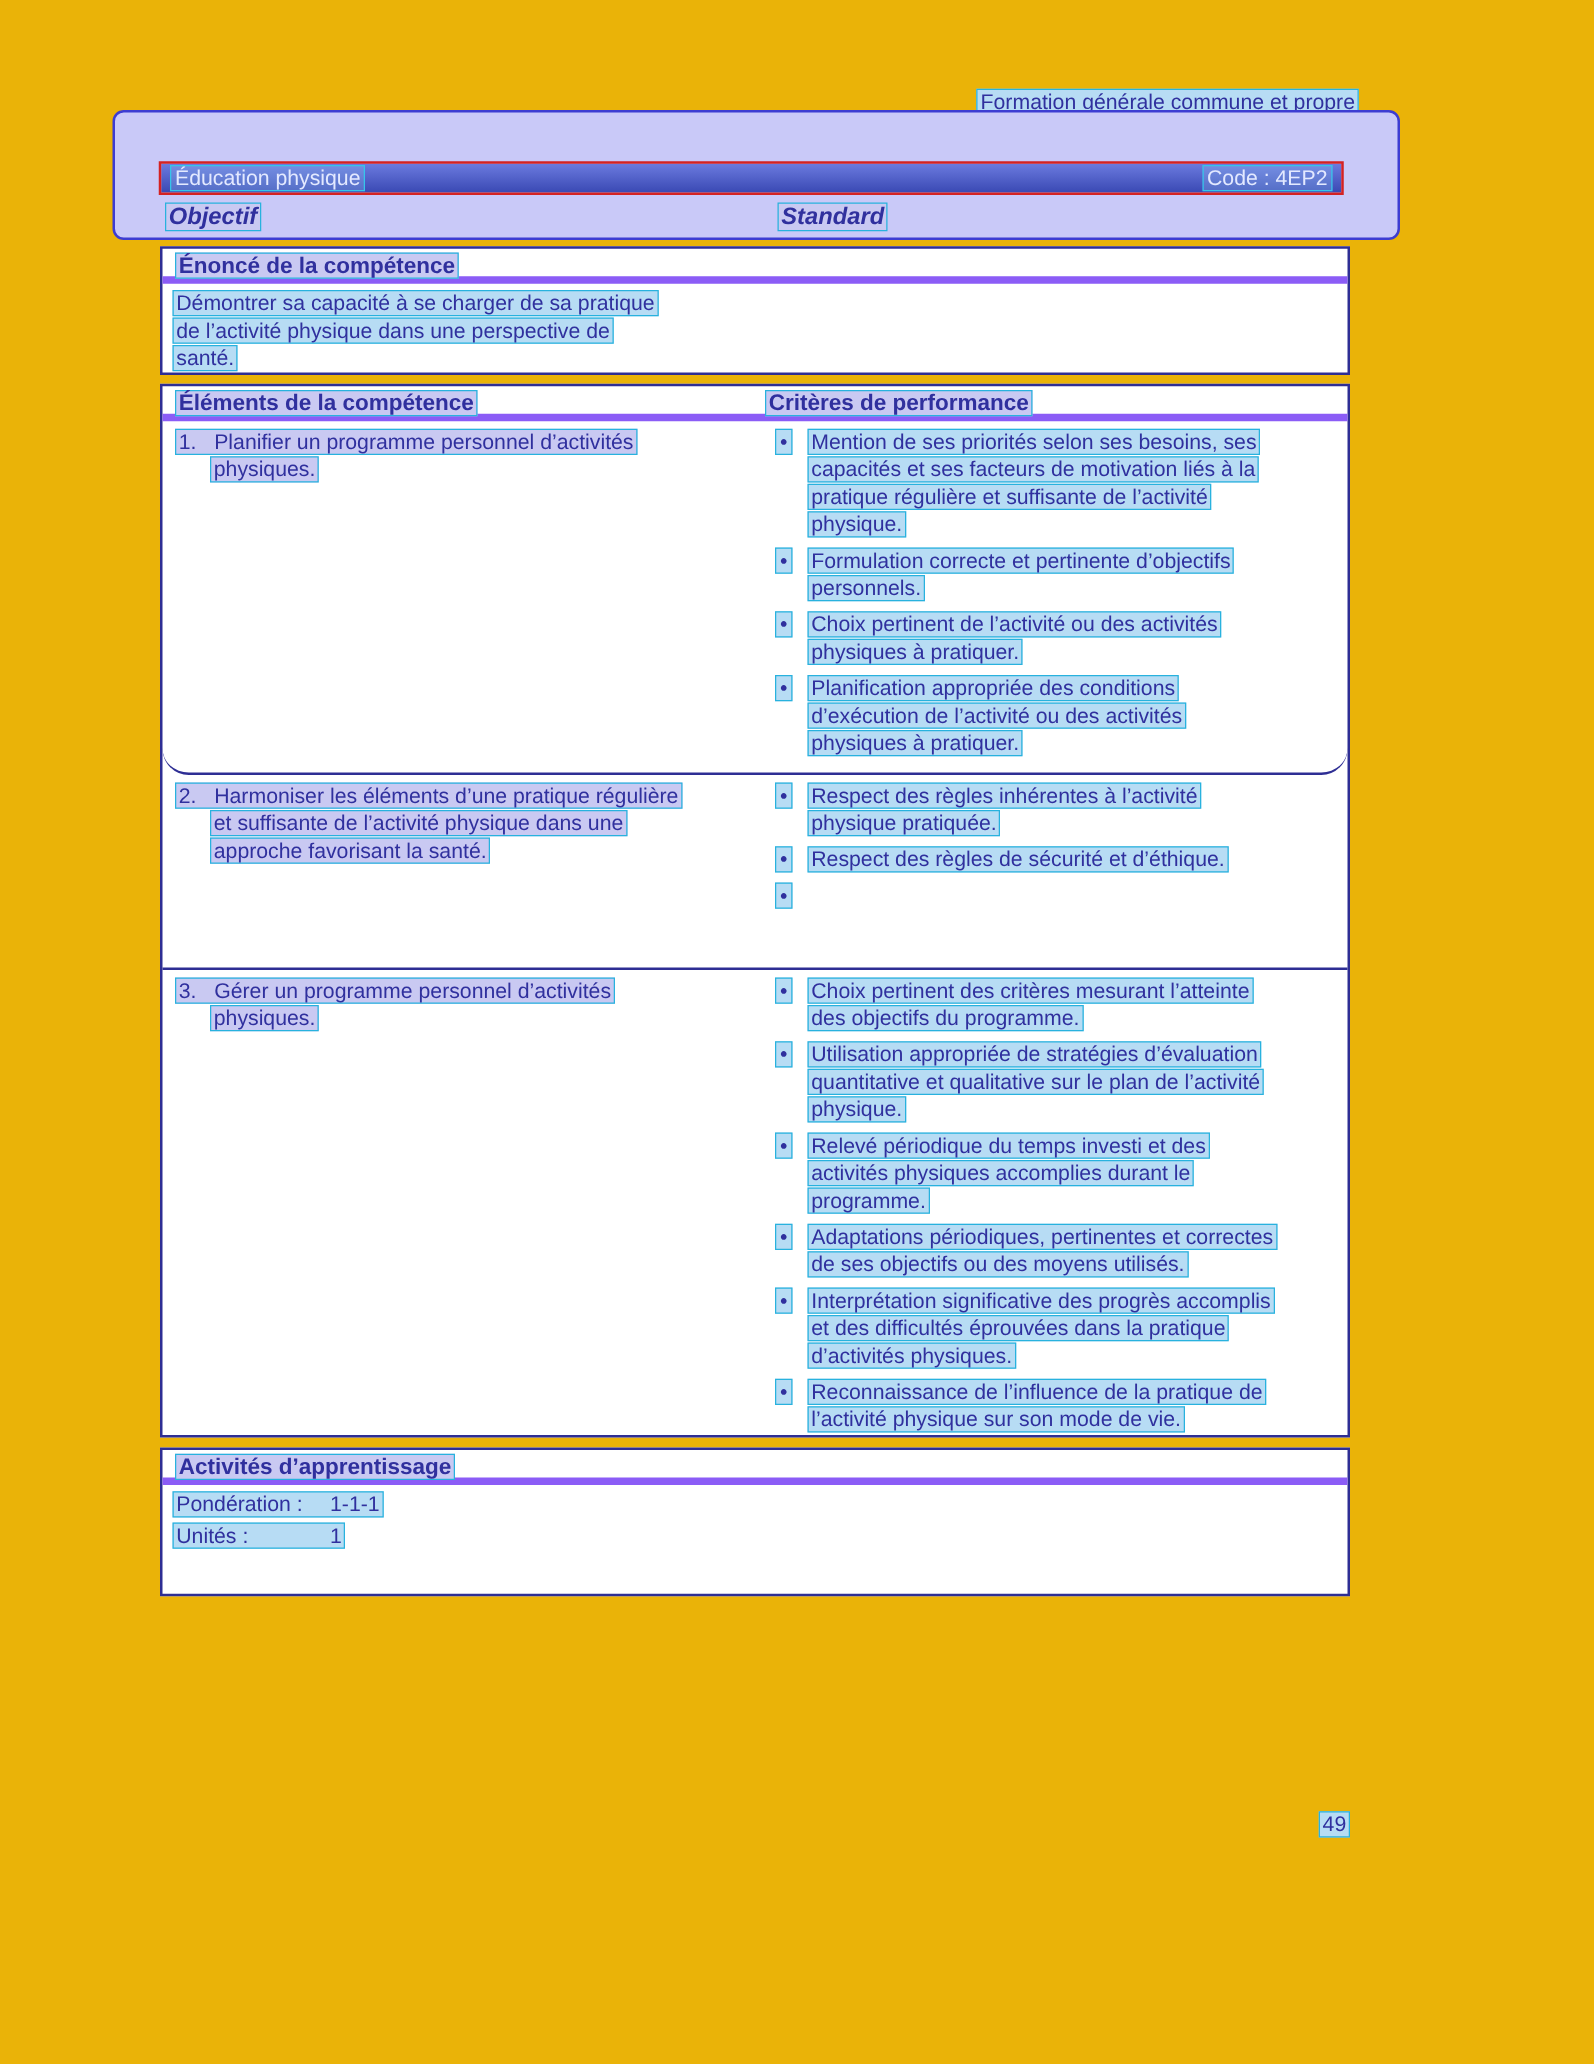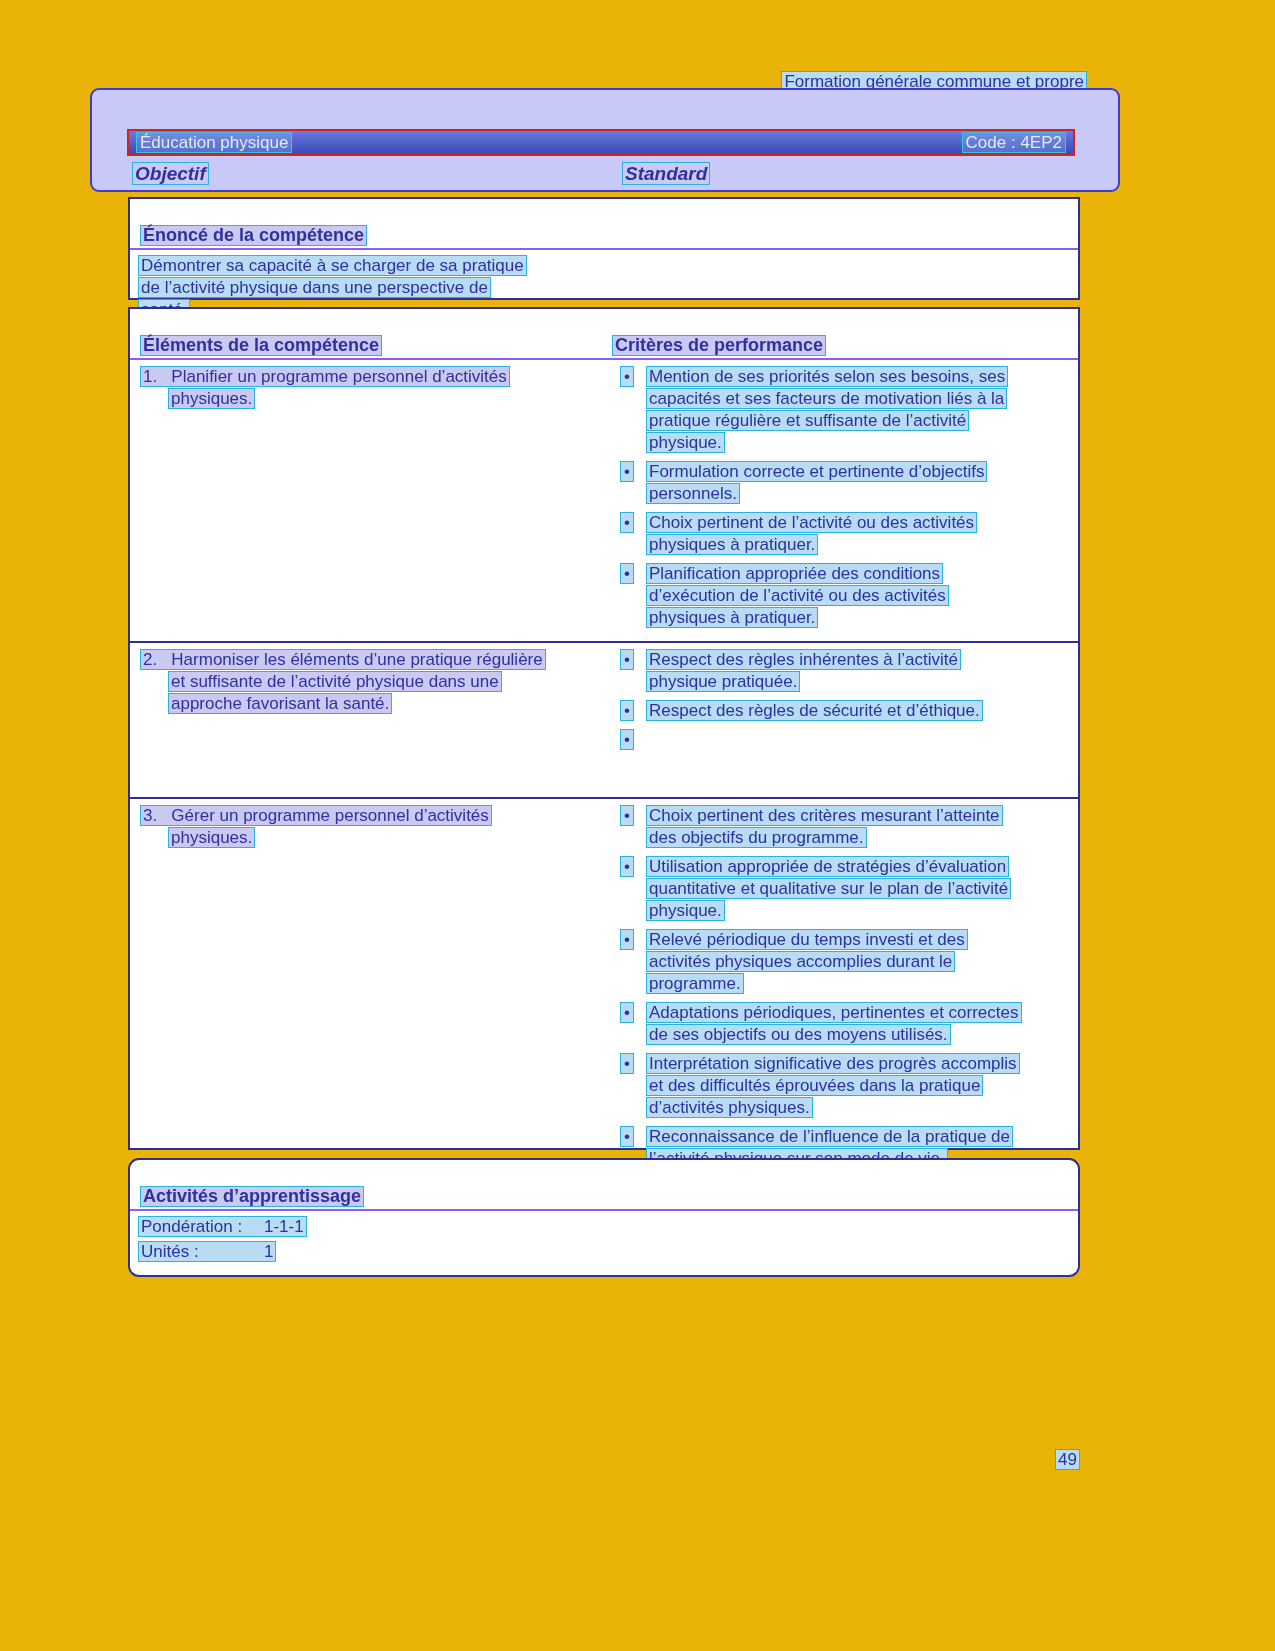--- a/index.html
+++ b/index.html
@@ -39,32 +39,32 @@
   .col-objectif{left:40px;}
   .col-standard{left:530px;}
 
   
   .box{
     position:absolute;left:128px;width:952px;box-sizing:border-box;
     border:2px solid #2e2e94;background:#ffffff;
   }
   .box-enonce{top:197px;height:103px;}
   .box-competence{top:307px;height:843px;}
-  .box-activities{top:1158px;height:119px;border-radius:11px;}
+  .box-activities{top:1158px;height:119px;}
   .box-header{
-    border-bottom:2px solid #8b5cf6;padding:3px 8px 0 10px;height:28px;
-    box-sizing:border-box;position:relative;margin-top:23px;
+    border-bottom:6px solid #8b5cf6;padding:3px 8px 0 10px;height:28px;
+    box-sizing:border-box;position:relative;
   }
   .criteres-header{position:absolute;left:482px;top:3px;}
   .box-body{padding:5px 8px 4px 8px;}
 
   
   .comp-row{display:flex;border-bottom:2px solid #2e2e94;box-sizing:border-box;}
   .comp-row:last-child{border-bottom:none;}
-  .comp-row:nth-child(1){min-height:280px;}
+  .comp-row:nth-child(1){min-height:280px;border-radius:21px;}
   .comp-row:nth-child(2){min-height:156px;text-decoration:underline;}
   .comp-row:nth-child(3){min-height:377px;}
   .col-left{width:482px;flex:none;box-sizing:border-box;padding:6px 8px 5px 10px;}
   .col-right{flex:1;padding:6px 6px 5px 8px;}
   .criterion{display:flex;margin-bottom:7px;}
   .criterion .bullet{width:26px;flex:none;}
   .criterion .bullet .hl{padding:0 3px;}
 
   
   .act-line{margin-bottom:4px;}

